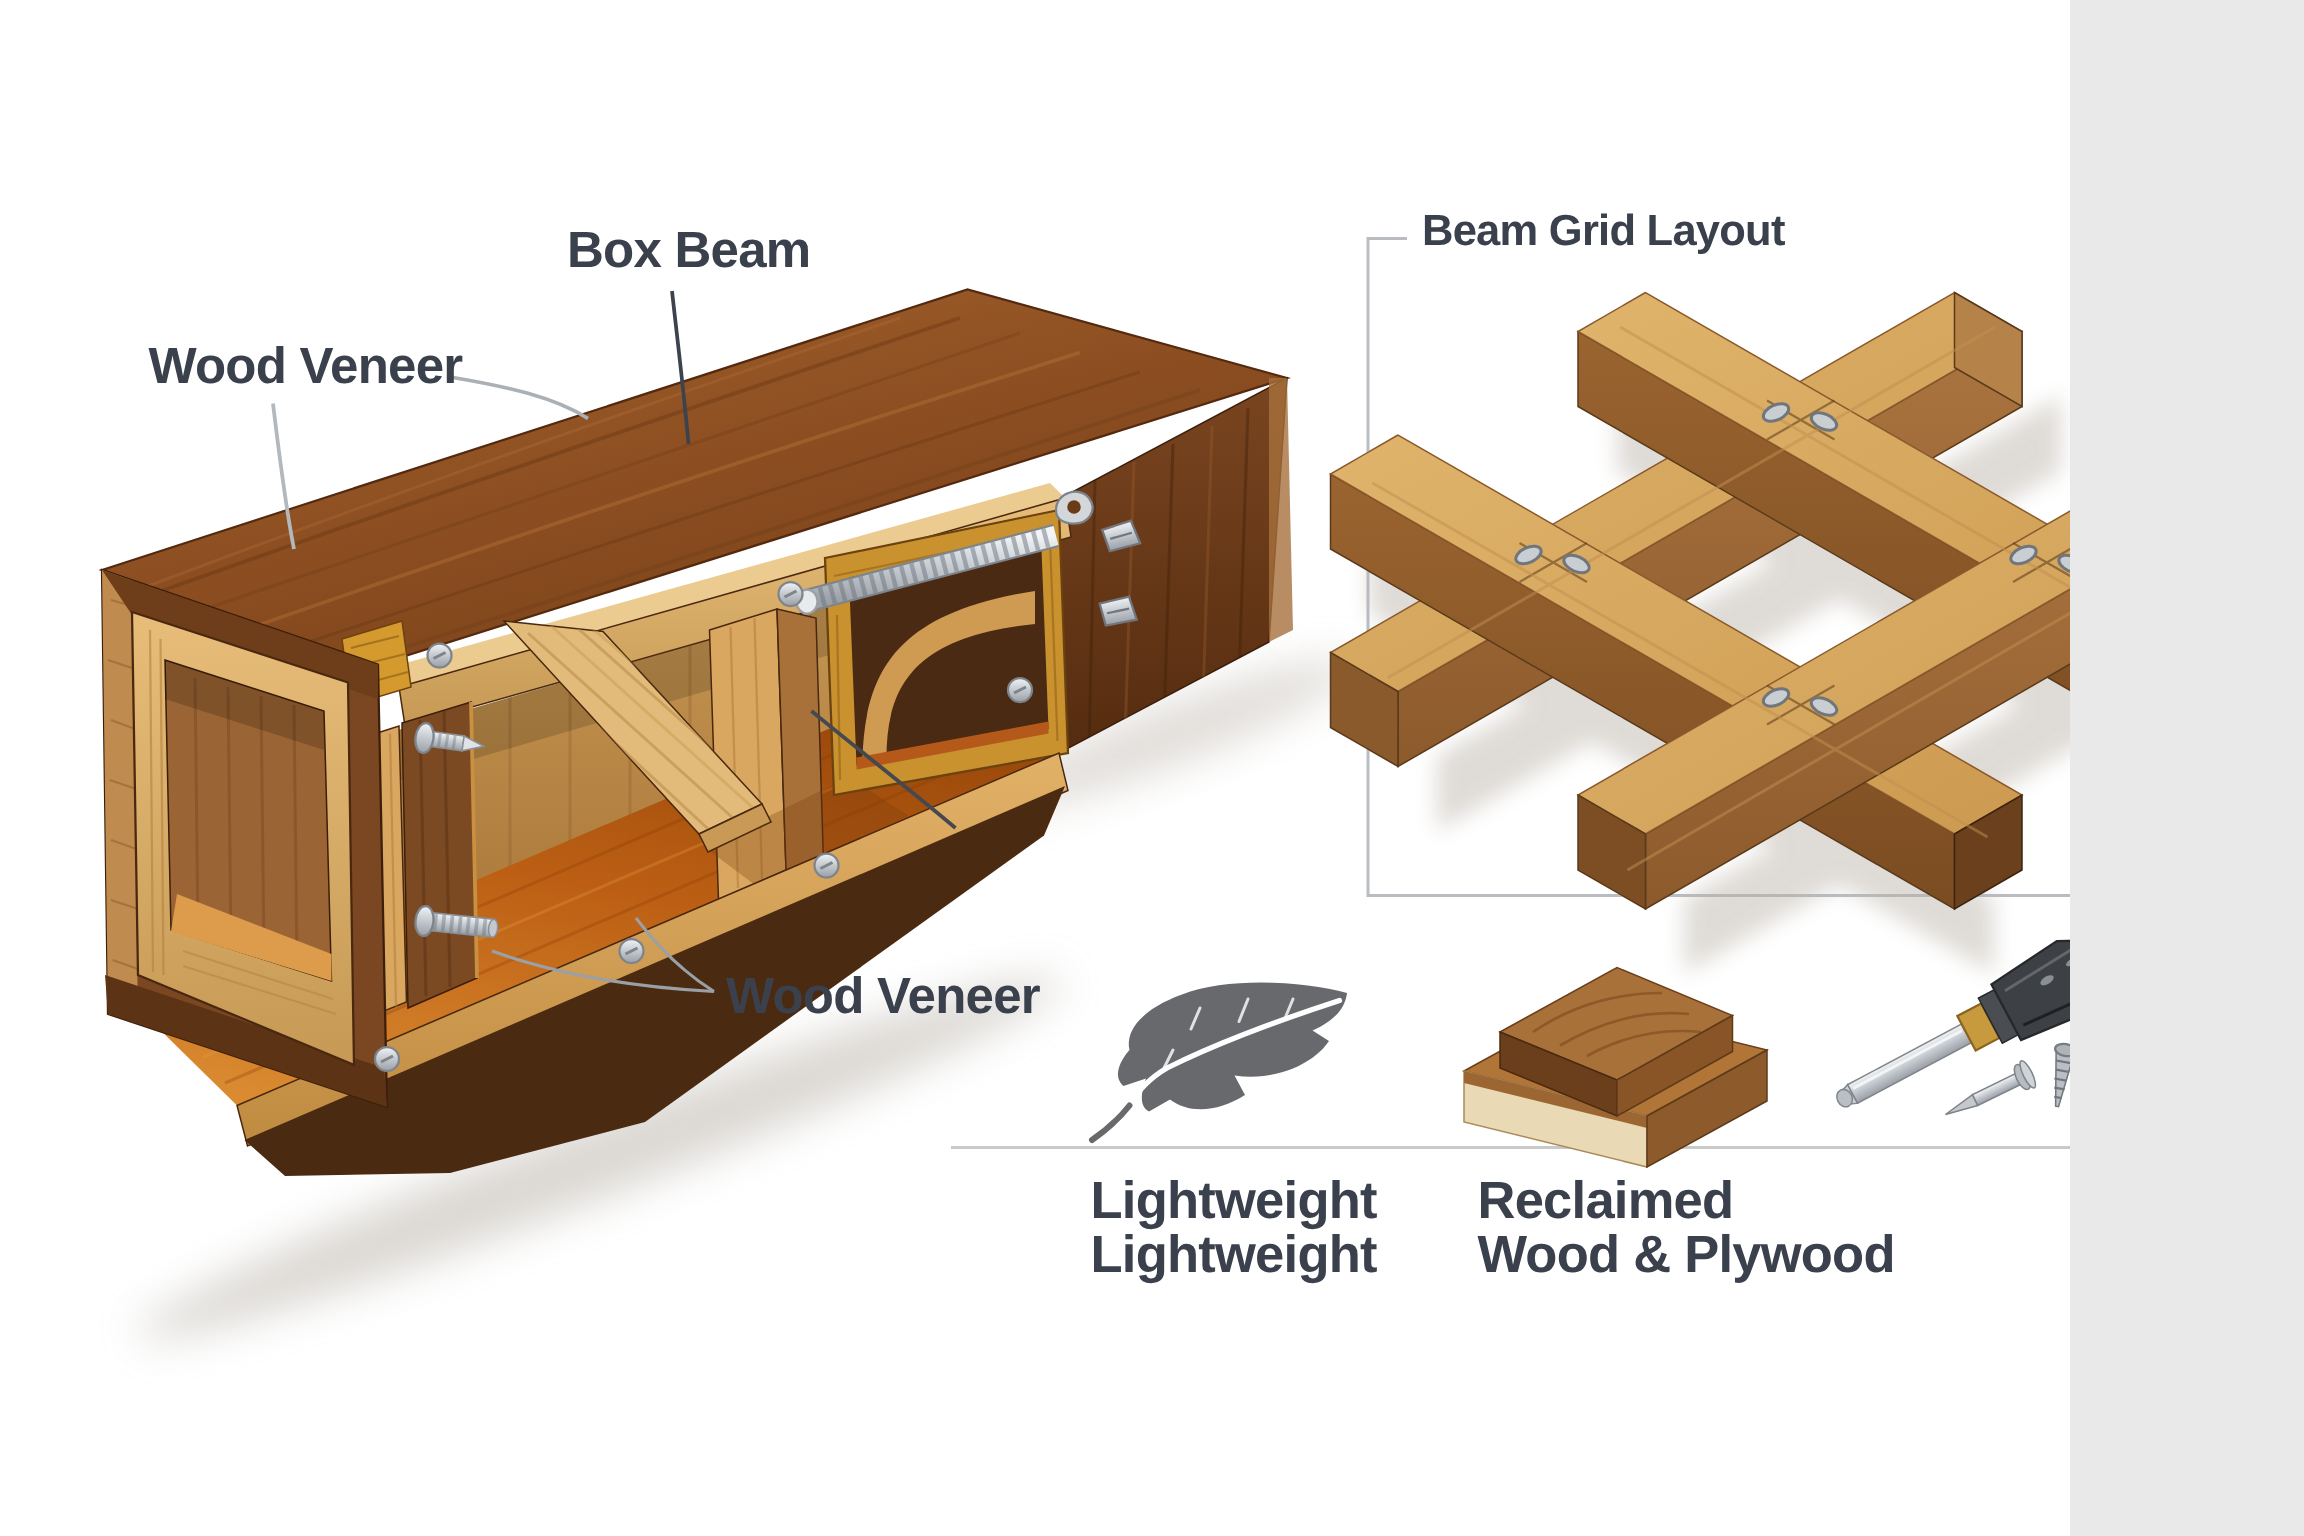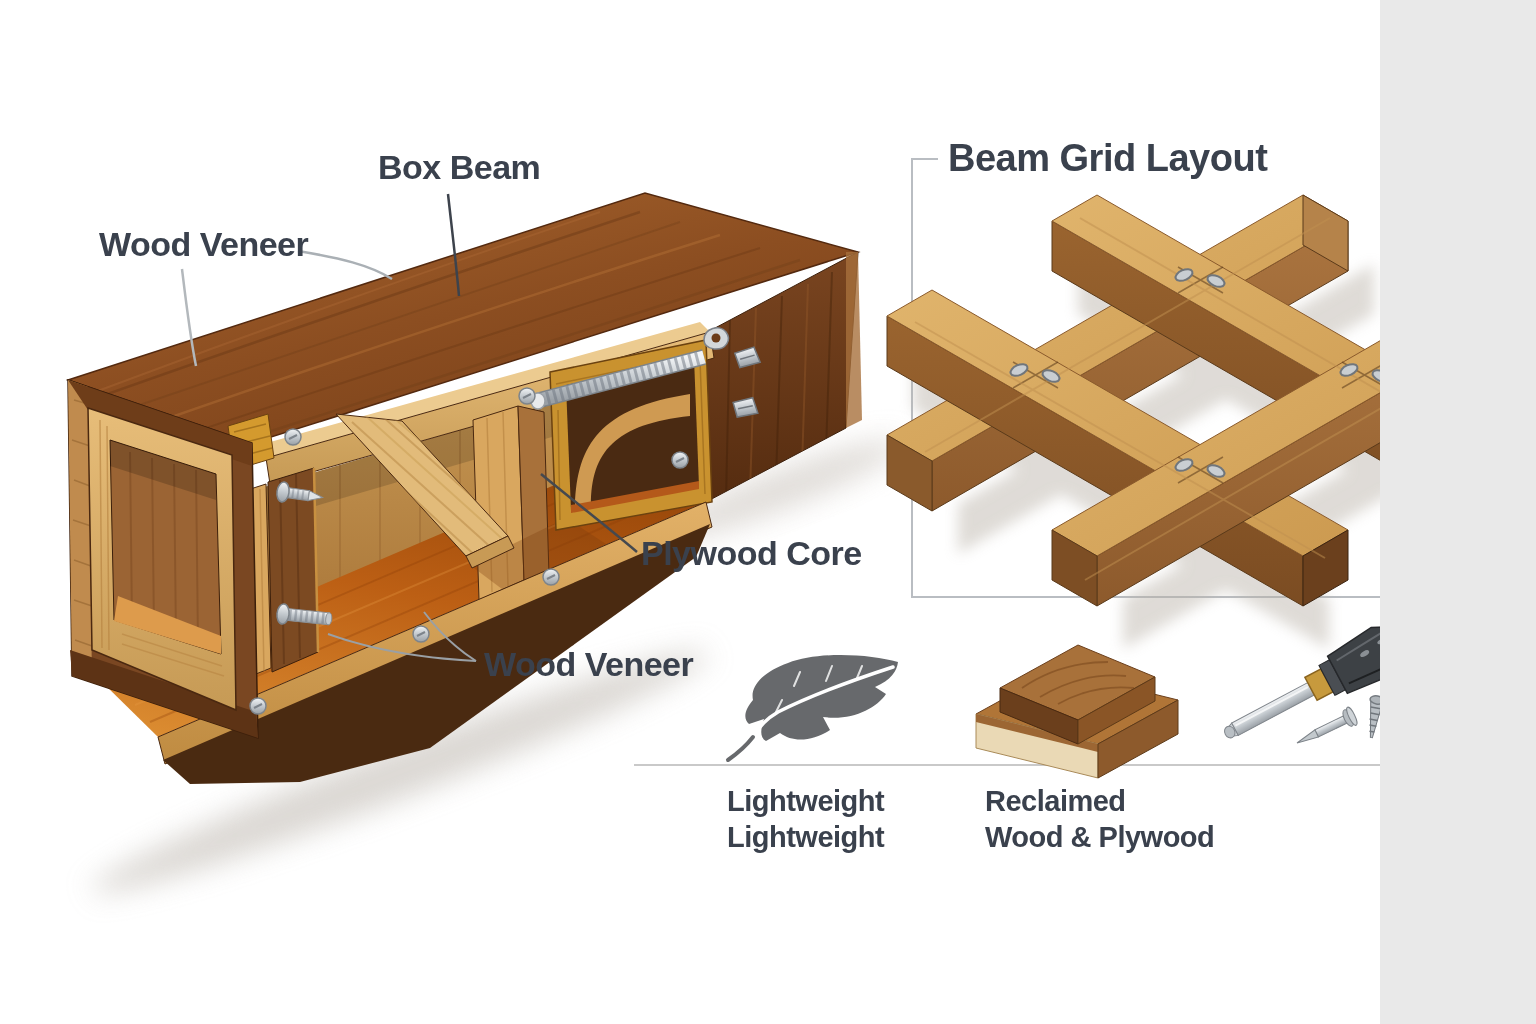--- a/index.html
+++ b/index.html
@@ -6,23 +6,23 @@
   .stage{
     position:relative;width:1380px;height:1024px;background:#ffffff;
     font-family:"Liberation Sans", sans-serif;overflow:hidden;
   }
   .art{position:absolute;left:0;top:0;width:1536px;height:1024px;}
   .lbl{
     position:absolute;font-weight:600;color:#3a414d;letter-spacing:-0.5px;
     white-space:nowrap;line-height:1.05;
   }
   .lbl-main{font-size:34px;}
-  .lbl-title{font-size:38px;}
+  .lbl-title{font-size:29px;}
   .feat{
-    position:absolute;font-weight:600;color:#3a414d;font-size:29px;
+    position:absolute;font-weight:600;color:#3a414d;font-size:35px;
     line-height:36px;letter-spacing:-0.5px;white-space:nowrap;
   }
 </style>
 </head>
 <body>
 
 <div class="stage">
 
 <svg class="art" viewBox="0 0 1536 1024">
   <defs>
@@ -393,21 +393,20 @@
       <rect x="-9" y="-2" width="18" height="9" rx="2" fill="#4f5357" stroke="#2e3134" stroke-width="1.5"></rect>
       <line x1="-5" y1="2.5" x2="5" y2="2.5" stroke="#23262a" stroke-width="2"></line>
       <rect x="-5" y="7" width="10" height="30" fill="#5a5f64" stroke="#33373a" stroke-width="1"></rect>
       <path d="M-5,12 L5,12 M-5,18 L5,18 M-5,24 L5,24 M-5,30 L5,30" stroke="#33373a" stroke-width="1.5"></path>
     </g>
   </g>
 </svg>
 
 <div class="lbl lbl-main" style="left:378px;top:150px">Box Beam</div>
 <div class="lbl lbl-main" style="left:99px;top:227px">Wood Veneer</div>
-<div class="lbl lbl-main" style="left:641px;top:536px">Plywood Core</div>
 <div class="lbl lbl-main" style="left:484px;top:647px">Wood Veneer</div>
 <div class="lbl lbl-title" style="left:948px;top:139px">Beam Grid Layout</div>
 
 <div class="feat" style="left:727px;top:783px">
   <span style="display:block">Lightweight</span>
   <span style="display:block">Lightweight</span>
 </div>
 <div class="feat" style="left:985px;top:783px">
   <span style="display:block">Reclaimed</span>
   <span style="display:block">Wood &amp; Plywood</span>

